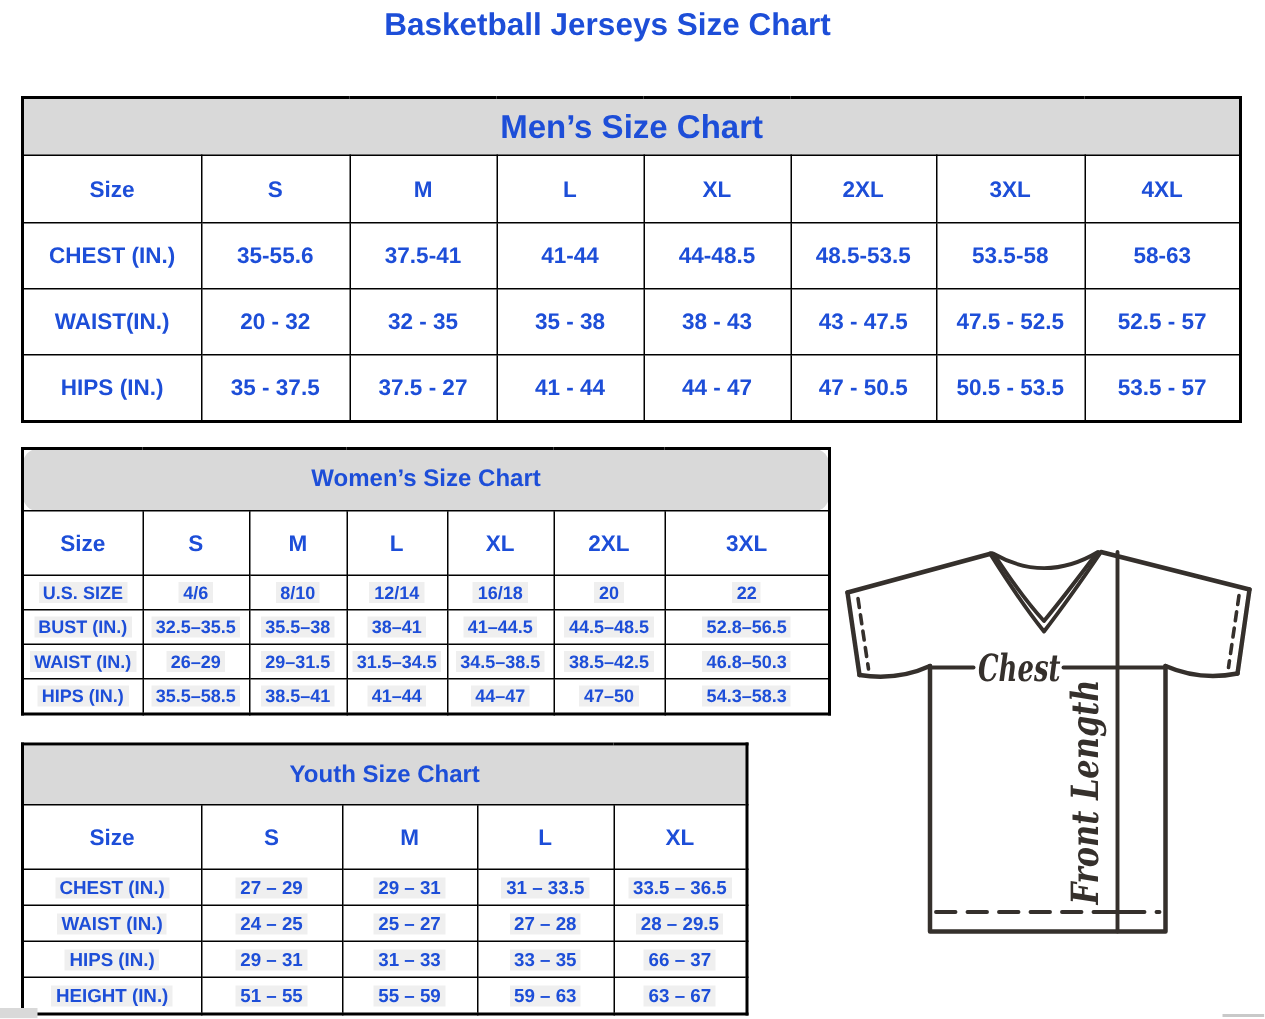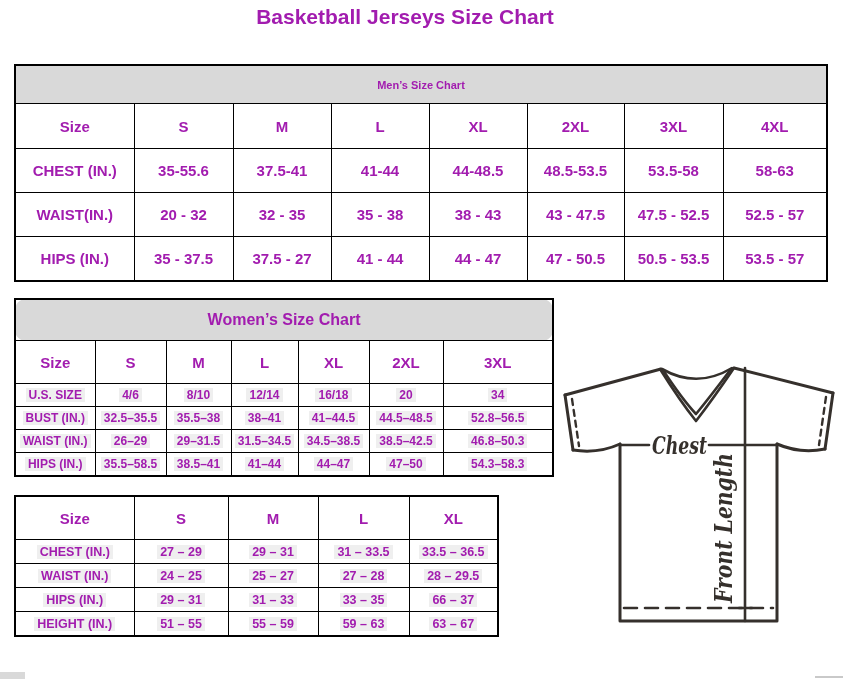--- a/index.html
+++ b/index.html
@@ -1,26 +1,26 @@
 <!DOCTYPE html>
 <html><head>
 <meta charset="utf-8">
 <style>
   html,body { margin:0; padding:0; background:#fff; }
   .page { position:relative; width:843px; height:679px; background:#ffffff;
-          font-family:"Liberation Sans", sans-serif; color:#a21caf; overflow:hidden; }
+          font-family:"Liberation Sans", sans-serif; color:#1d4ed8; overflow:hidden; }
 
   .title { position:absolute; top:5px; left:0; width:810px; margin:0;
            text-align:center; font-size:21px; font-weight:bold; }
 
   table.tbl { position:absolute; border-collapse:collapse; table-layout:fixed;
               border:2px solid #000; }
   table.tbl td { border:1px solid #000; text-align:center; vertical-align:middle;
                  font-weight:bold; padding:0; overflow:hidden; white-space:nowrap; }
-  .chart-title { background:#d9d9d9; font-size:11px; }
+  .chart-title { background:#d9d9d9; font-size:22px; }
 
   
   .mens  { left:14px; top:64px;  width:813px; }
   .mens  .chart-title   { height:37px; }
   .mens  .size-row td   { height:44px; font-size:15px; }
   .mens  .data-row td   { height:43px; font-size:15px; }
   .mens  .rlabel        { font-size:13px; }
 
   
   .womens { left:14px; top:298px; width:538px; }
@@ -133,21 +133,21 @@
       <td>2XL</td>
       <td>3XL</td>
     </tr>
     <tr class="data-row">
       <td class="rlabel"><span class="hl">U.S. SIZE</span></td>
       <td><span class="hl">4/6</span></td>
       <td><span class="hl">8/10</span></td>
       <td><span class="hl">12/14</span></td>
       <td><span class="hl">16/18</span></td>
       <td><span class="hl">20</span></td>
-      <td><span class="hl">34</span></td>
+      <td><span class="hl">22</span></td>
     </tr>
     <tr class="data-row">
       <td class="rlabel"><span class="hl">BUST (IN.)</span></td>
       <td><span class="hl">32.5–35.5</span></td>
       <td><span class="hl">35.5–38</span></td>
       <td><span class="hl">38–41</span></td>
       <td><span class="hl">41–44.5</span></td>
       <td><span class="hl">44.5–48.5</span></td>
       <td><span class="hl">52.8–56.5</span></td>
     </tr>
@@ -174,20 +174,23 @@
 
   <table class="tbl youth">
     <colgroup>
       <col style="width:119px">
         <col style="width:94px">
         <col style="width:90px">
       <col style="width:91px">
         <col style="width:89px">
     </colgroup>
     <tbody>
+        <tr>
+      <td colspan="5" class="chart-title">Youth Size Chart</td>
+    </tr>
     <tr class="size-row">
       <td>Size</td>
       <td>S</td>
       <td>M</td>
       <td>L</td>
       <td>XL</td>
     </tr>
     <tr class="data-row">
       <td class="rlabel"><span class="hl">CHEST (IN.)</span></td>
       <td><span class="hl">27 – 29</span></td>

